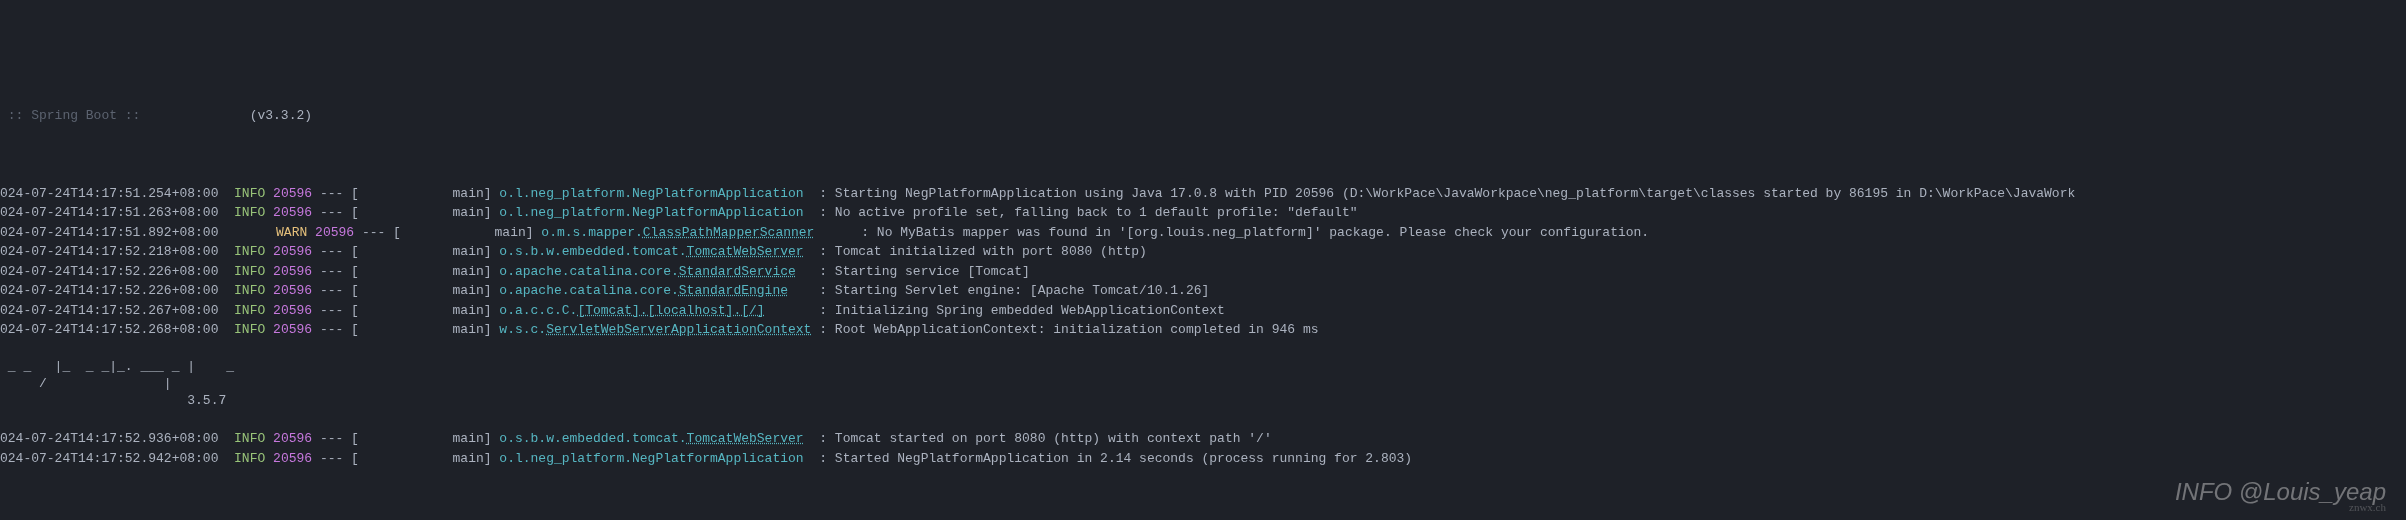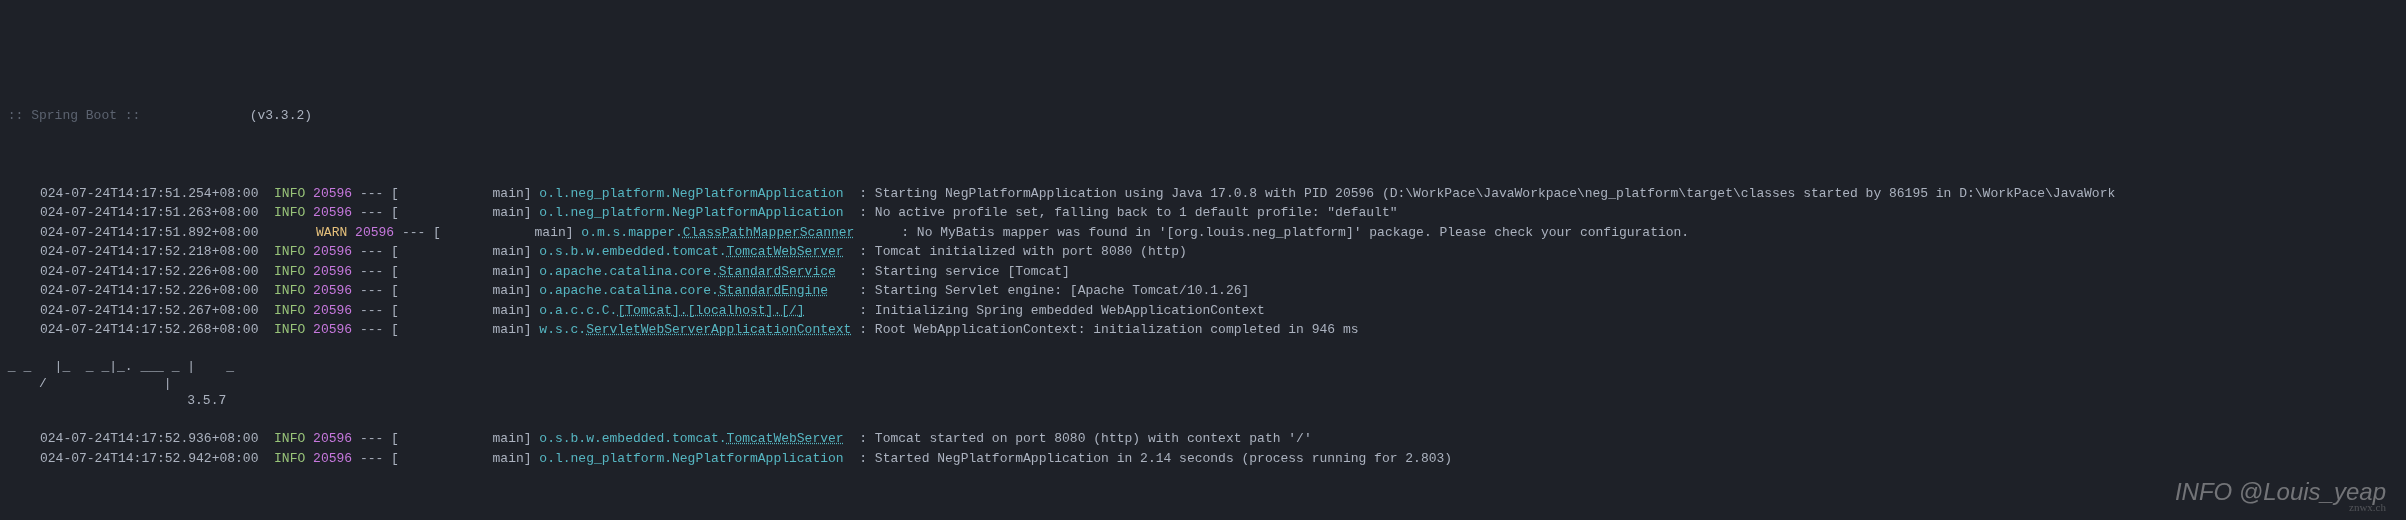--- a/index.html
+++ b/index.html
@@ -28,21 +28,20 @@
     }
     .header-label {
       color: #5c6370;
     }
     .header-version {
       color: #abb2bf;
     }
     .log-line {
       display: flex;
       align-items: baseline;
-      padding-left: 40px;
     }
     .timestamp {
       color: #abb2bf;
     }
     .level-info {
       color: #98c379;
     }
     .level-warn {
       color: #e5c07b;
       margin-left: 42px;

